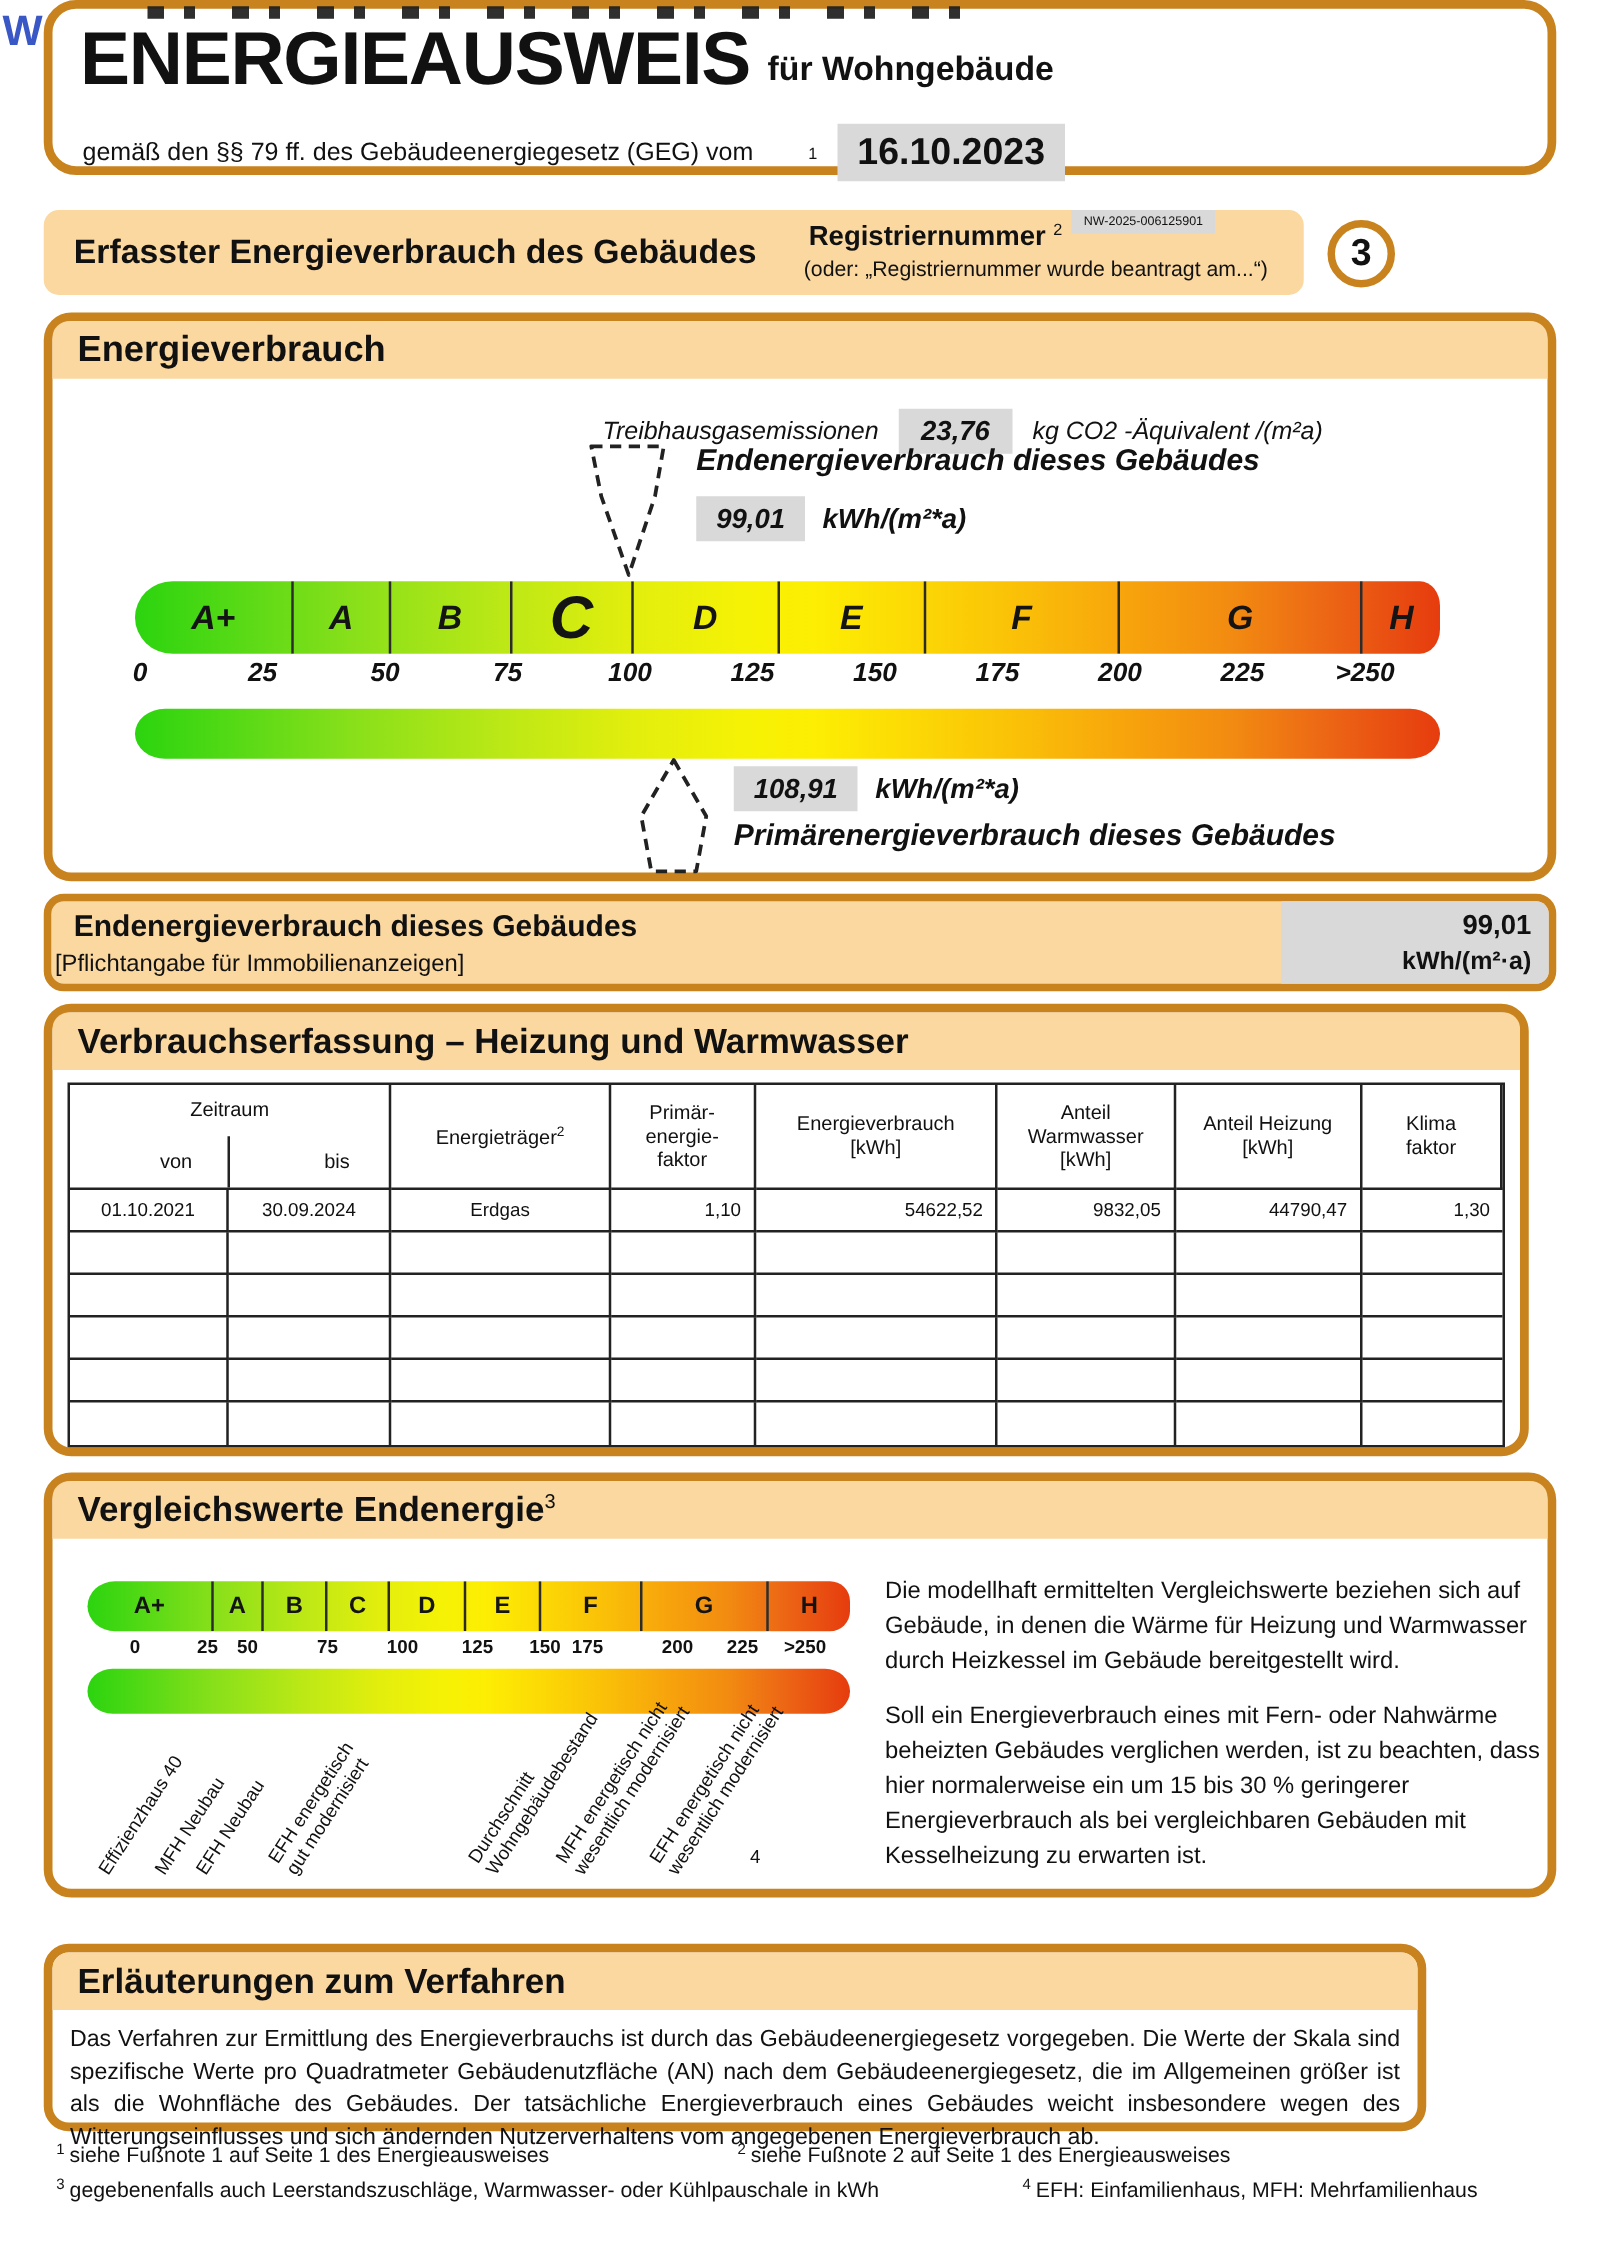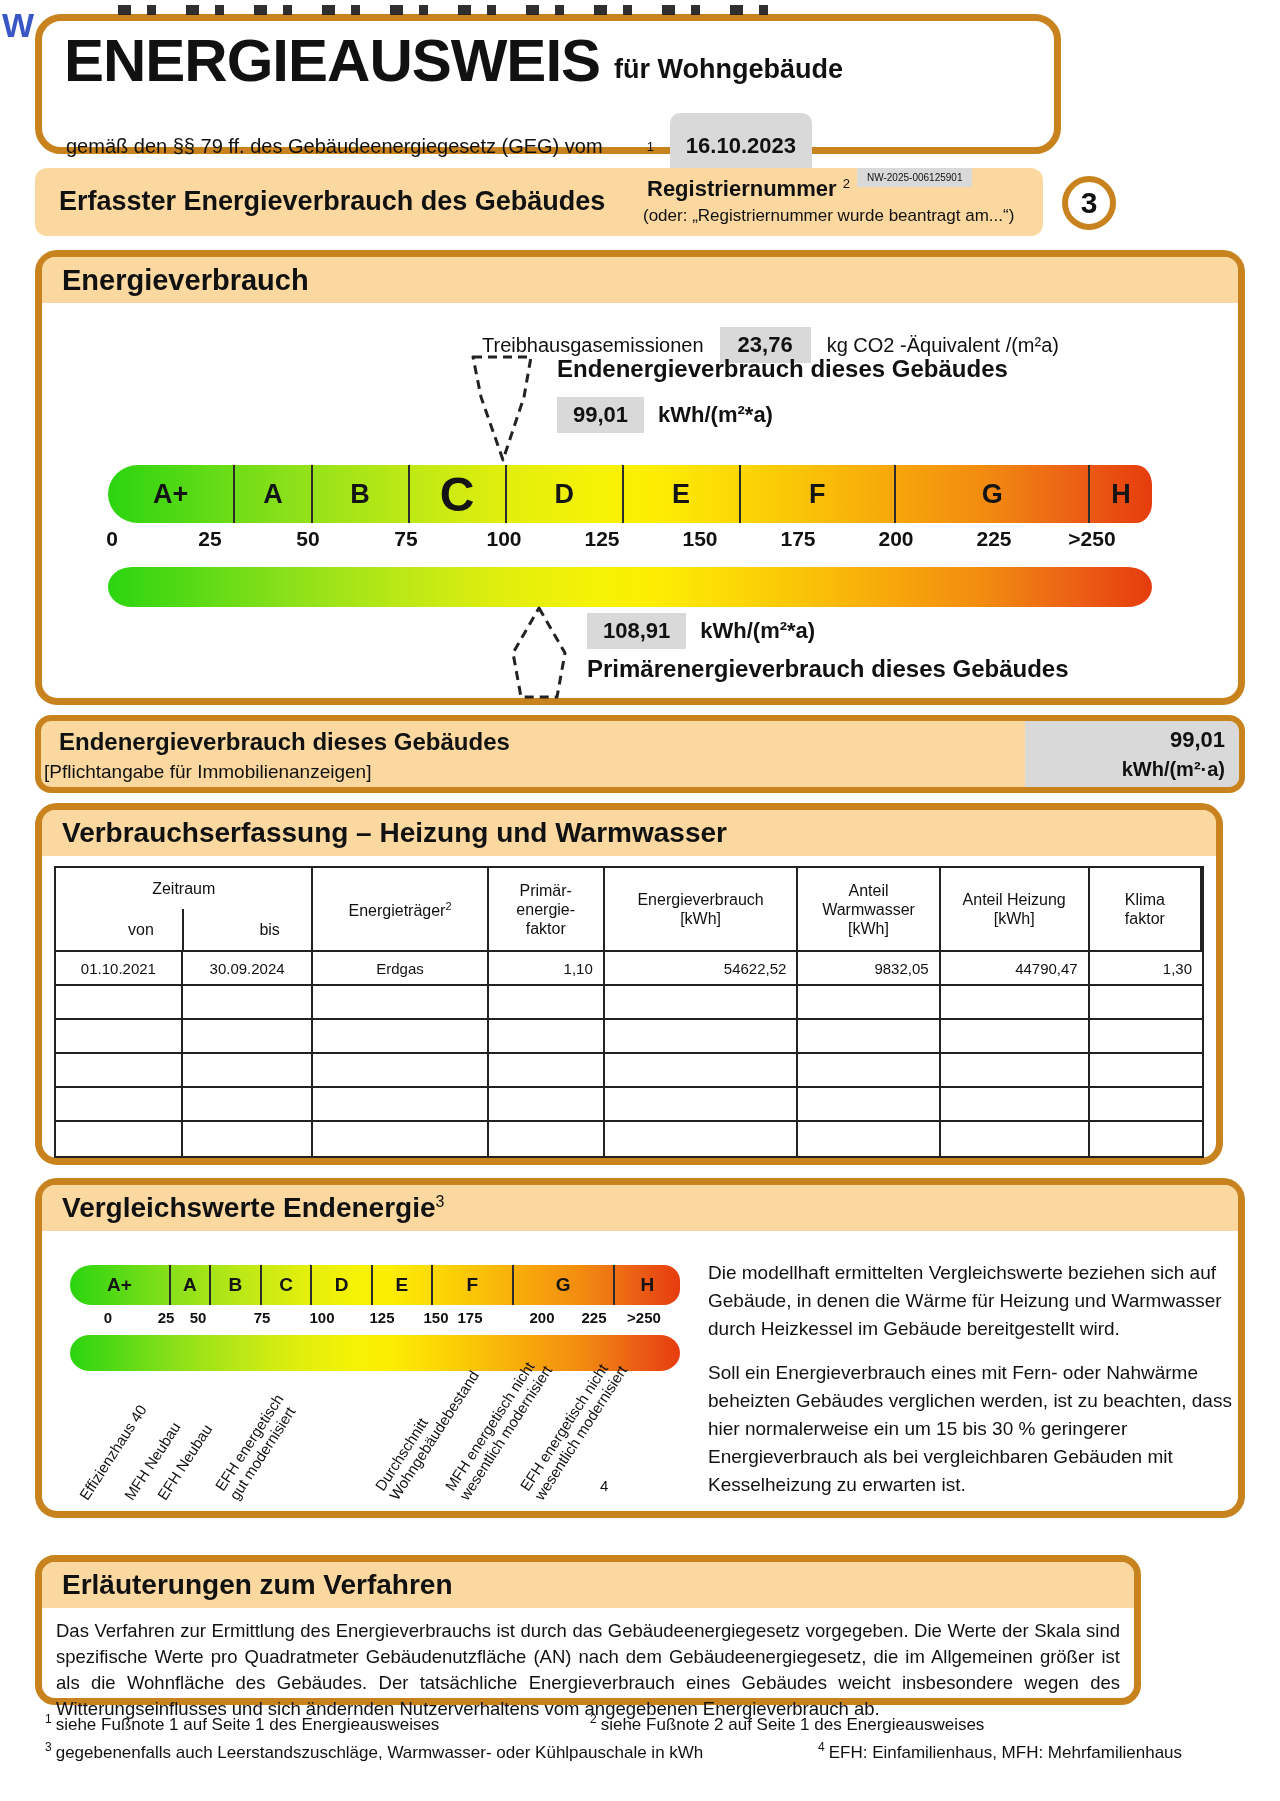--- a/index.html
+++ b/index.html
@@ -14,42 +14,42 @@
     opacity:.92; }
   .wm-w { left:2px; top:6px; z-index:6; font-size:34px; font-weight:bold; color:#3a57c6; }
 
   
   .obox { position:absolute; border:7px solid #c8831f; border-radius:22px; background:#fff; }
   .strip { background:#fbd8a0; padding:7px 20px 5px 20px; font-weight:bold; font-size:29px;
            border-radius:13px 13px 0 0; height:46px; }
   .graybox { background:#d9d9d9; font-weight:bold; }
 
   
-  .hdr-box { left:35px; top:14px; width:1026px; height:140px; border-radius:26px; }
+  .hdr-box { left:35px; top:0; width:1210px; height:140px; border-radius:26px; }
   .hdr-title-row { position:absolute; left:22px; top:8px; display:flex; align-items:flex-end; }
   .hdr-title { font-size:60px; font-weight:bold; letter-spacing:-1px; line-height:64px; }
   .hdr-sub { font-size:27px; font-weight:bold; margin-left:14px; padding-bottom:8px; }
   .hdr-law { position:absolute; left:24px; top:92px; display:flex; align-items:center; font-size:20px; }
   .hdr-law sup { font-size:13px; margin-left:44px; }
-  .date-box { font-size:22px; padding:20px 16px; margin-left:16px;border-radius:10px; }
+  .date-box { font-size:30px; padding:6px 16px; margin-left:16px; }
 
   
   .banner { left:35px; top:168px; width:1008px; height:68px; background:#fbd8a0; border-radius:12px; }
   .banner-title { position:absolute; left:24px; top:18px; font-size:27px; font-weight:bold; }
   .reg-label { position:absolute; left:612px; top:8px; font-size:22px; font-weight:bold; }
   .reg-label sup { font-size:13px; font-weight:normal; }
   .reg-num { position:absolute; left:822px; top:0; font-size:10px; font-weight:normal; padding:4px 10px; }
   .reg-alt { position:absolute; left:608px; top:38px; font-size:17px; }
   .page-circle { left:1062px; top:176px; width:54px; height:54px; border:6px solid #c8831f;
     border-radius:50%; background:#fff; display:flex; align-items:center; justify-content:center;
     font-size:30px; font-weight:bold; }
 
   
   .energy-box { left:35px; top:250px; width:1210px; height:455px; }
-  .energy-content { position:absolute; left:0; top:46px; right:0; bottom:0; }
+  .energy-content { position:absolute; left:0; top:46px; right:0; bottom:0;font-style:italic; }
   .ghg-row { position:absolute; left:440px; top:24px; display:flex; align-items:center; }
   .ghg-label { font-size:20px; }
   .ghg-val { font-size:22px; padding:5px 18px; margin-left:16px; }
   .ghg-unit { font-size:20px; margin-left:16px; }
   .end-label { position:absolute; left:515px; top:52px; font-size:24px; font-weight:bold; }
   .end-val-row { position:absolute; left:515px; top:94px; display:flex; align-items:center; }
   .val-box { font-size:22px; padding:5px 16px; }
   .unit-b { font-size:22px; font-weight:bold; margin-left:14px; }
   .arrow-down { left:425px; top:50px; }
   .arrow-up { left:462px; top:302px; }

